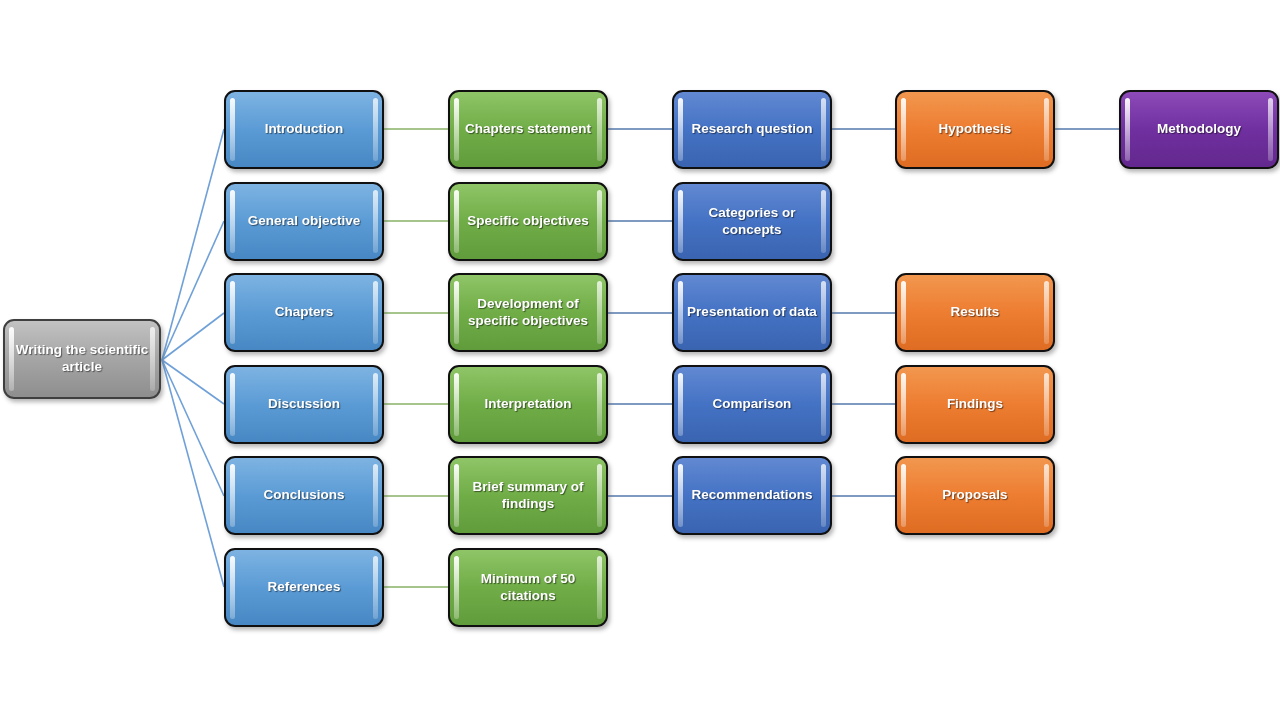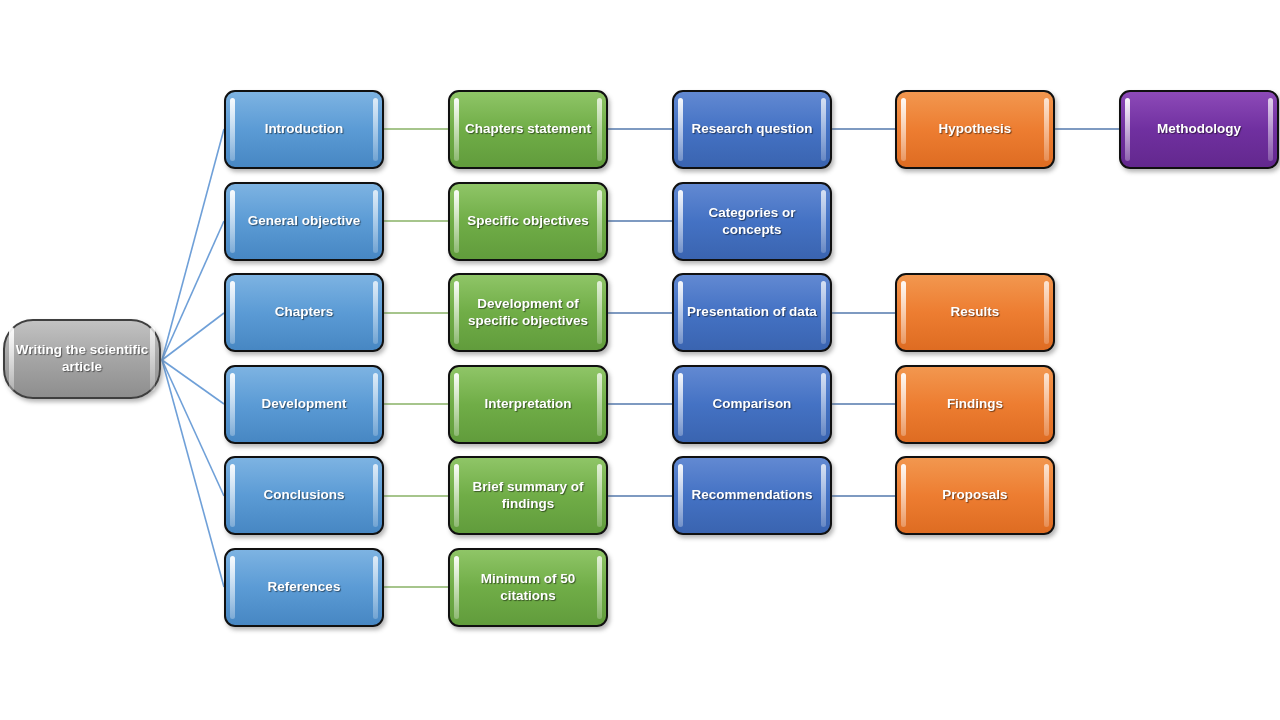--- a/index.html
+++ b/index.html
@@ -39,21 +39,21 @@
     border-radius:4px;
     background:linear-gradient(to bottom, rgba(255,255,255,0.75), rgba(255,255,255,0.22));
   }
   .node .label{position:relative;width:100%;}
 
   .c-lightblue{--l:#7db3e2;--b:#5b9bd5;--d:#4787c3;}
   .c-green   {--l:#8fc567;--b:#70ad47;--d:#619c3c;}
   .c-blue    {--l:#6289d2;--b:#4472c4;--d:#3a64b0;}
   .c-orange  {--l:#f2974f;--b:#ed7d31;--d:#de6c22;}
   .c-purple  {--l:#8d4ab8;--b:#7030a0;--d:#63288e;}
-  .c-gray    {--l:#c2c2c2;--b:#a5a5a5;--d:#8e8e8e;border-color:#3f3f3f;border-radius:30px;}
+  .c-gray    {--l:#c2c2c2;--b:#a5a5a5;--d:#8e8e8e;border-color:#3f3f3f;}
 </style>
 </head>
 <body>
 
 <div id="stage">
 
   <svg id="connectors" viewBox="0 0 1280 720" xmlns="http://www.w3.org/2000/svg">
     <g>
       <line class="fan" x1="162" y1="360" x2="224" y2="129"></line>
       <line class="fan" x1="162" y1="360" x2="224" y2="221"></line>
@@ -95,21 +95,21 @@
   <div class="node c-lightblue" style="left:224px;top:90px">
       <span class="label">Introduction</span>
     </div>
   <div class="node c-lightblue" style="left:224px;top:273px">
       <span class="label">Chapters</span>
     </div>
   <div class="node c-lightblue" style="left:224px;top:182px">
       <span class="label">General objective</span>
     </div>
   <div class="node c-lightblue" style="left:224px;top:365px">
-      <span class="label">Development</span>
+      <span class="label">Discussion</span>
     </div>
   <div class="node c-lightblue" style="left:224px;top:456px">
       <span class="label">Conclusions</span>
     </div>
   <div class="node c-lightblue" style="left:224px;top:548px">
       <span class="label">References</span>
     </div>
 
   <div class="node c-green" style="left:448px;top:90px">
       <span class="label">Chapters statement</span>

